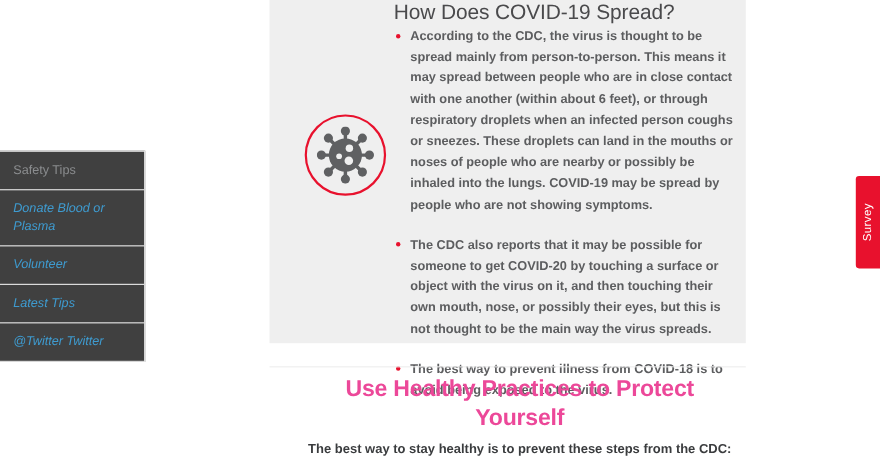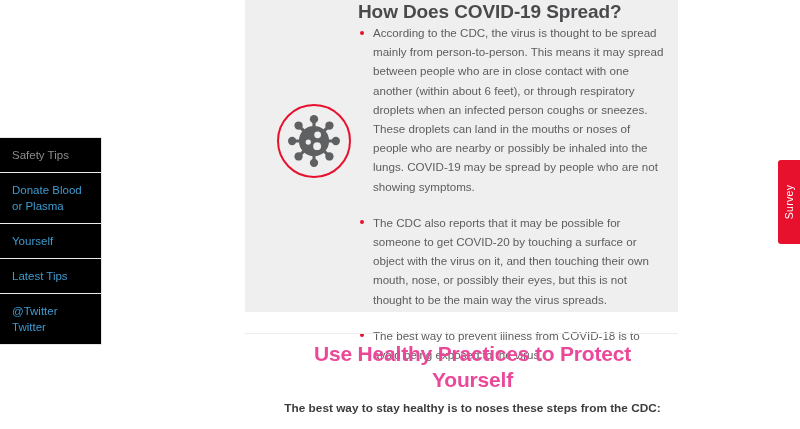--- a/index.html
+++ b/index.html
@@ -23,61 +23,62 @@
     height: 429px;
     overflow: hidden;
     background: #ffffff;
   }
 
   
   #sidebar {
     position: absolute;
     left: 0px;
     top: 137px;
-    width: 102px;
-    background: #000000;
+    width: 132px;
+    background: #404040;
     border: 1px solid #e6e6e6;
     border-left: none;
     box-sizing: border-box;
   }
   .side-row {
     padding: 9px 12px 9px 12px;
     font-size: 11.5px;
     line-height: 16px;
     border-bottom: 1px solid #ececec;
     box-sizing: border-box;
   }
   .side-row:last-child { border-bottom: none; }
   .side-row.heading {
     color: #8a8c8e;
   }
   .side-row.link {
     color: #3e9bd0;
     cursor: pointer;
+    font-style: italic;
   }
 
   
   #spread-panel {
     position: absolute;
     left: 245px;
     top: -10px;
     width: 433px;
     height: 322px;
     background: #efefef;
     box-sizing: border-box;
     padding: 10px 0 0 0;
   }
   #spread-title {
     position: absolute;
     left: 113px;
     top: 10px;
     font-size: 19px;
     line-height: 24px;
     color: #4a4a4c;
-    font-weight: 700;
+    font-weight: 400;
     letter-spacing: -0.1px;
     white-space: nowrap;
   }
 
   
   #virus-badge {
     position: absolute;
     left: 32px;
     top: 114px;
     width: 74px;
@@ -101,20 +102,21 @@
 
   
   #spread-list {
     position: absolute;
     left: 113px;
     top: 33px;
     width: 310px;
     margin: 0;
     padding: 0;
     list-style: none;
+    font-weight: bold;
   }
   #spread-list li {
     position: relative;
     padding-left: 15px;
     font-size: 11.6px;
     line-height: 19.2px;
     color: #5c5d5f;
     margin-bottom: 17px;
   }
   #spread-list li:last-child { margin-bottom: 0; }
@@ -191,21 +193,21 @@
   }
 </style>
 </head>
 <body>
 
 <div id="page">
 
   <div id="sidebar">
     <div class="side-row heading">Safety Tips</div>
     <div class="side-row link">Donate Blood or Plasma</div>
-    <div class="side-row link">Yourself</div>
+    <div class="side-row link">Volunteer</div>
     <div class="side-row link">Latest Tips</div>
     <div class="side-row link">@Twitter Twitter</div>
   </div>
 
   <div id="spread-panel">
 
     <div id="spread-title">How Does COVID-19 Spread?</div>
 
     <div id="virus-badge">
       <div class="ring"></div>
@@ -254,21 +256,21 @@
         <span class="dot"></span>
         <span>The best way to prevent illness from COVID-18 is to avoid being exposed to the virus.</span>
       </li>
     </ul>
   </div>
 
   <div id="section-divider"></div>
 
   <div id="healthy-section">
     <div id="healthy-title">Use Healthy Practices to Protect Yourself</div>
-    <div id="healthy-sub">The best way to stay healthy is to noses these steps from the CDC:</div>
+    <div id="healthy-sub">The best way to stay healthy is to prevent these steps from the CDC:</div>
 
   </div>
 
   <div id="survey-tab">
     <span class="label">Survey</span>
   </div>
 
 </div>
 
 </body></html>

